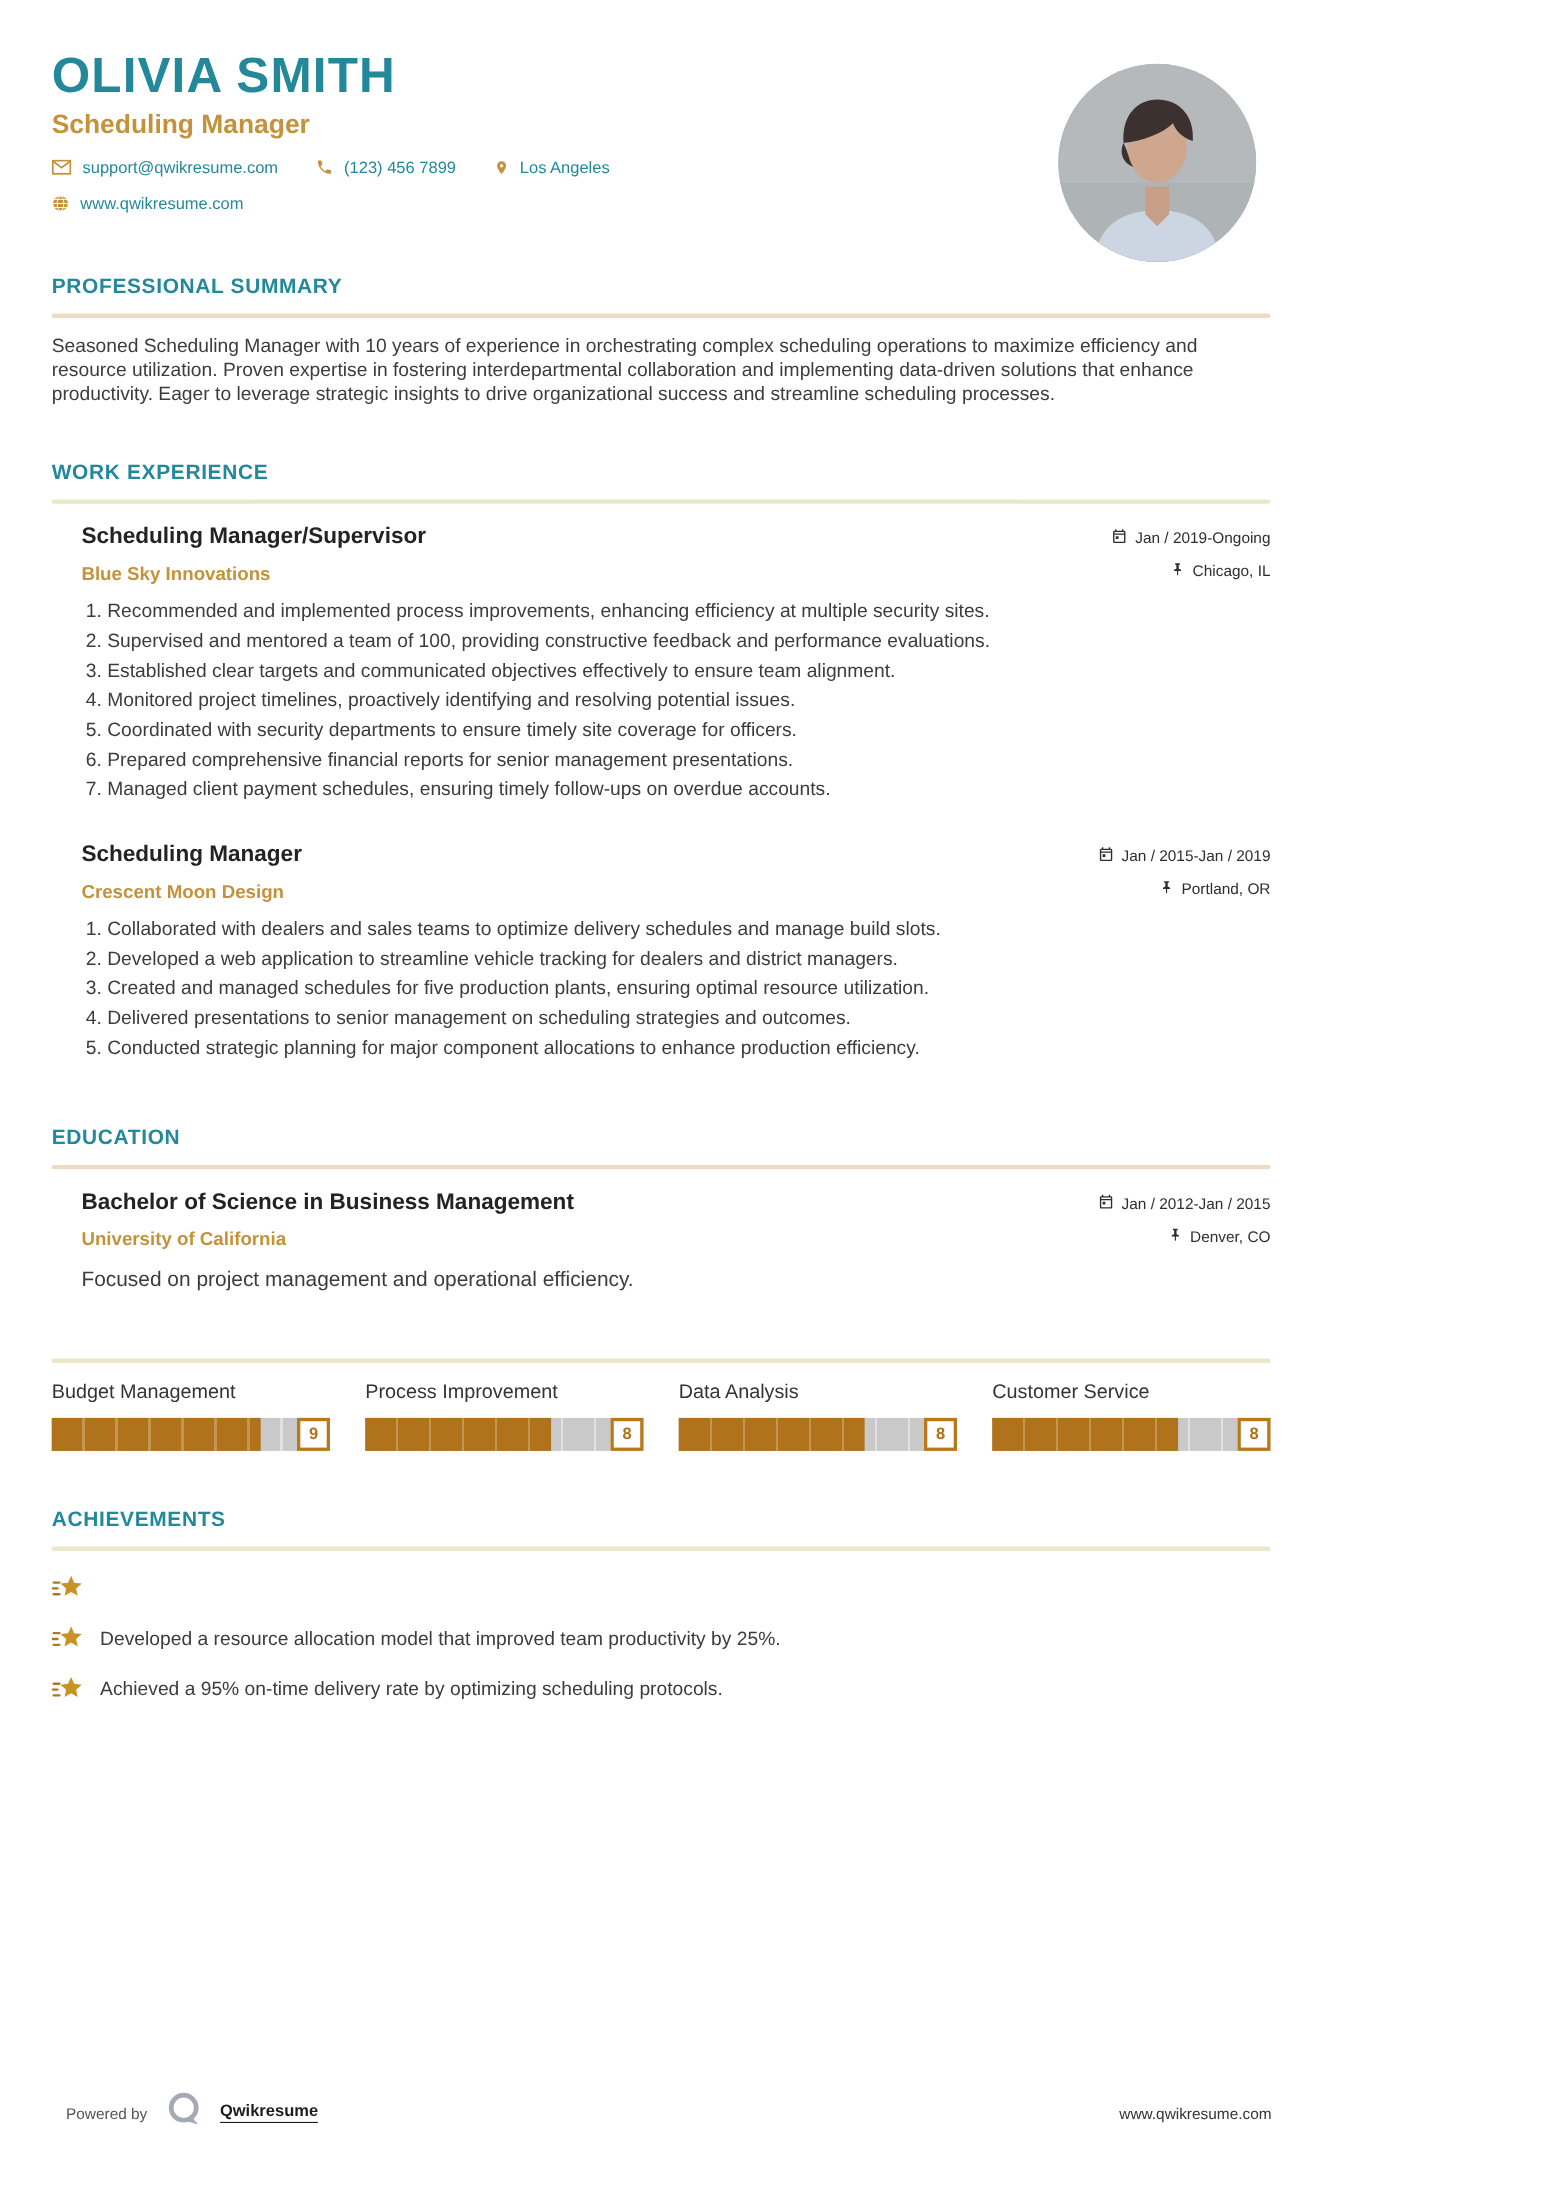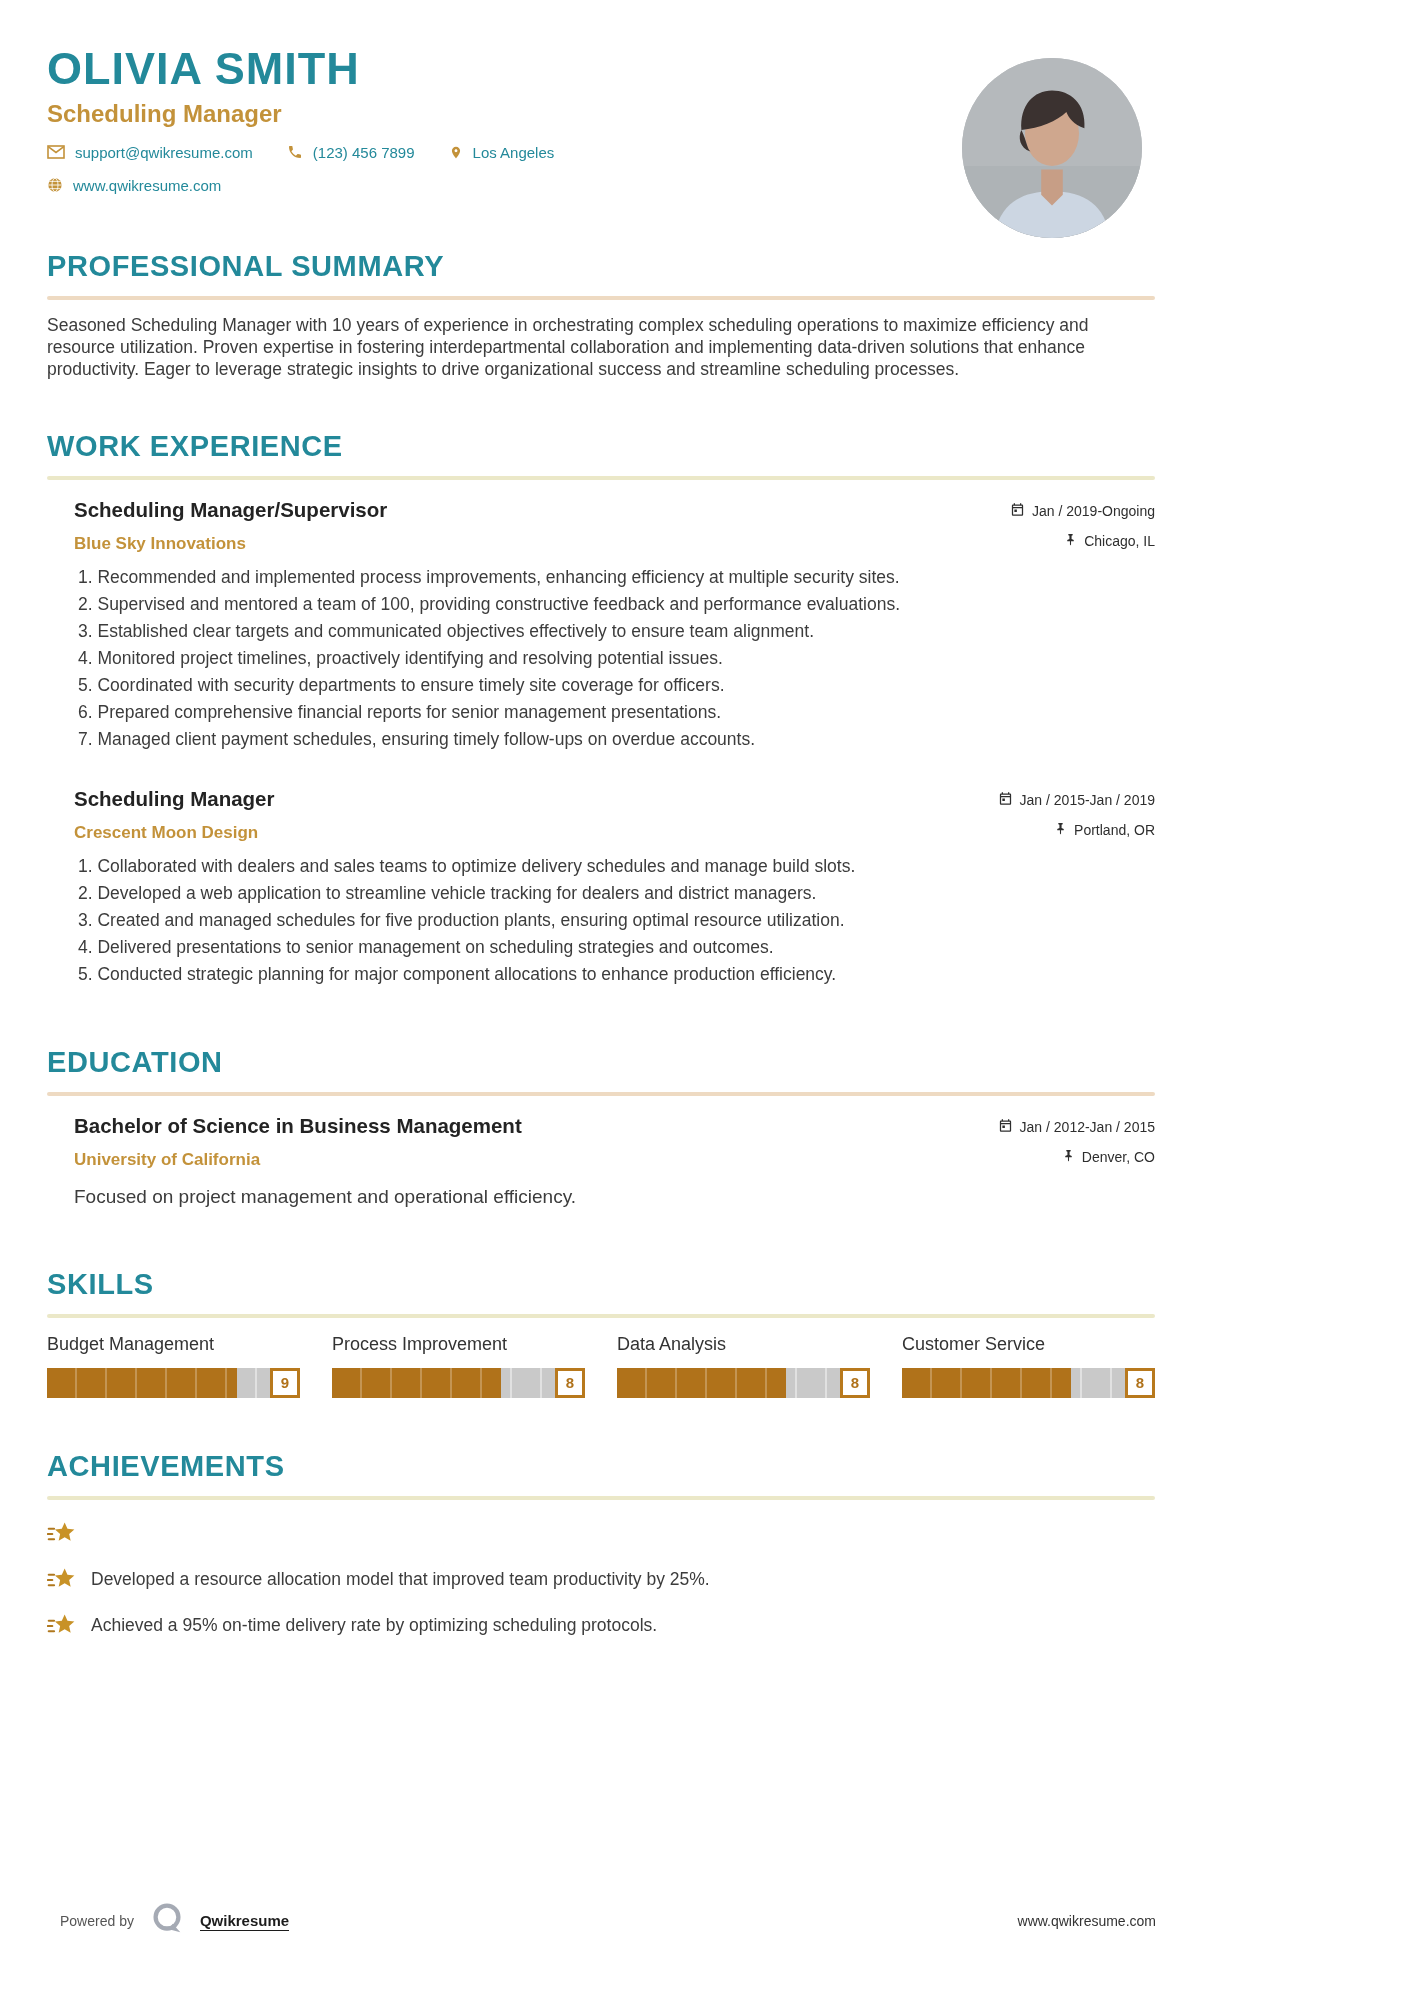--- a/index.html
+++ b/index.html
@@ -11,21 +11,21 @@
   .name{font-size:45px;font-weight:700;letter-spacing:1px;color:var(--teal);margin:0;line-height:1.1;}
   .job-subtitle{font-size:24px;font-weight:600;color:var(--gold);margin-top:6px;}
   .contact-row{display:flex;align-items:center;margin-top:16px;font-size:15px;color:var(--teal);font-weight:500;}
   .contact-item{display:flex;align-items:center;gap:10px;margin-right:34px;}
   .contact-item .ic{display:flex;align-items:center;}
   .photo{position:absolute;top:14px;right:13px;width:180px;height:180px;border-radius:50%;overflow:hidden;background:#b7babd;}
   .photo svg{display:block;width:100%;height:100%;}
 
   
   section{display:block;}
-  .sec-head{font-size:29px;font-weight:700;letter-spacing:.6px;color:var(--teal);}
+  .sec-head{font-size:19px;font-weight:700;letter-spacing:.6px;color:var(--teal);}
   .rule{height:4px;margin-top:13px;border-radius:2px;}
   .rule.tan{background:var(--rule-tan);}
   .rule.olive{background:var(--rule-olive);}
   .summary-sec{margin-top:56px;}
   .summary-text{margin:14px 0 0 0;font-size:17.5px;line-height:22px;color:var(--text-dark);}
 
   .work-sec{margin-top:50px;}
   .job{margin-top:18px;margin-left:27px;}
   .job + .job{margin-top:38px;}
   .entry-head{display:flex;justify-content:space-between;align-items:flex-start;}
@@ -235,21 +235,20 @@
             </span>
             <span>Denver, CO</span>
           </div>
         </div>
       </div>
       <p class="edu-desc">Focused on project management and operational efficiency.</p>
     </div>
   </section>
 
   <section class="skills-sec">
-    <div class="sec-head">SKILLS</div>
     <div class="rule olive"></div>
     <div class="skills-grid">
 
       <div class="skill">
         <div class="skill-label">Budget Management</div>
         <div class="skill-bar">
           <div class="skill-fill" style="width: calc(90% - 37.8px);"></div>
           <div class="skill-badge">9</div>
         </div>
       </div>

